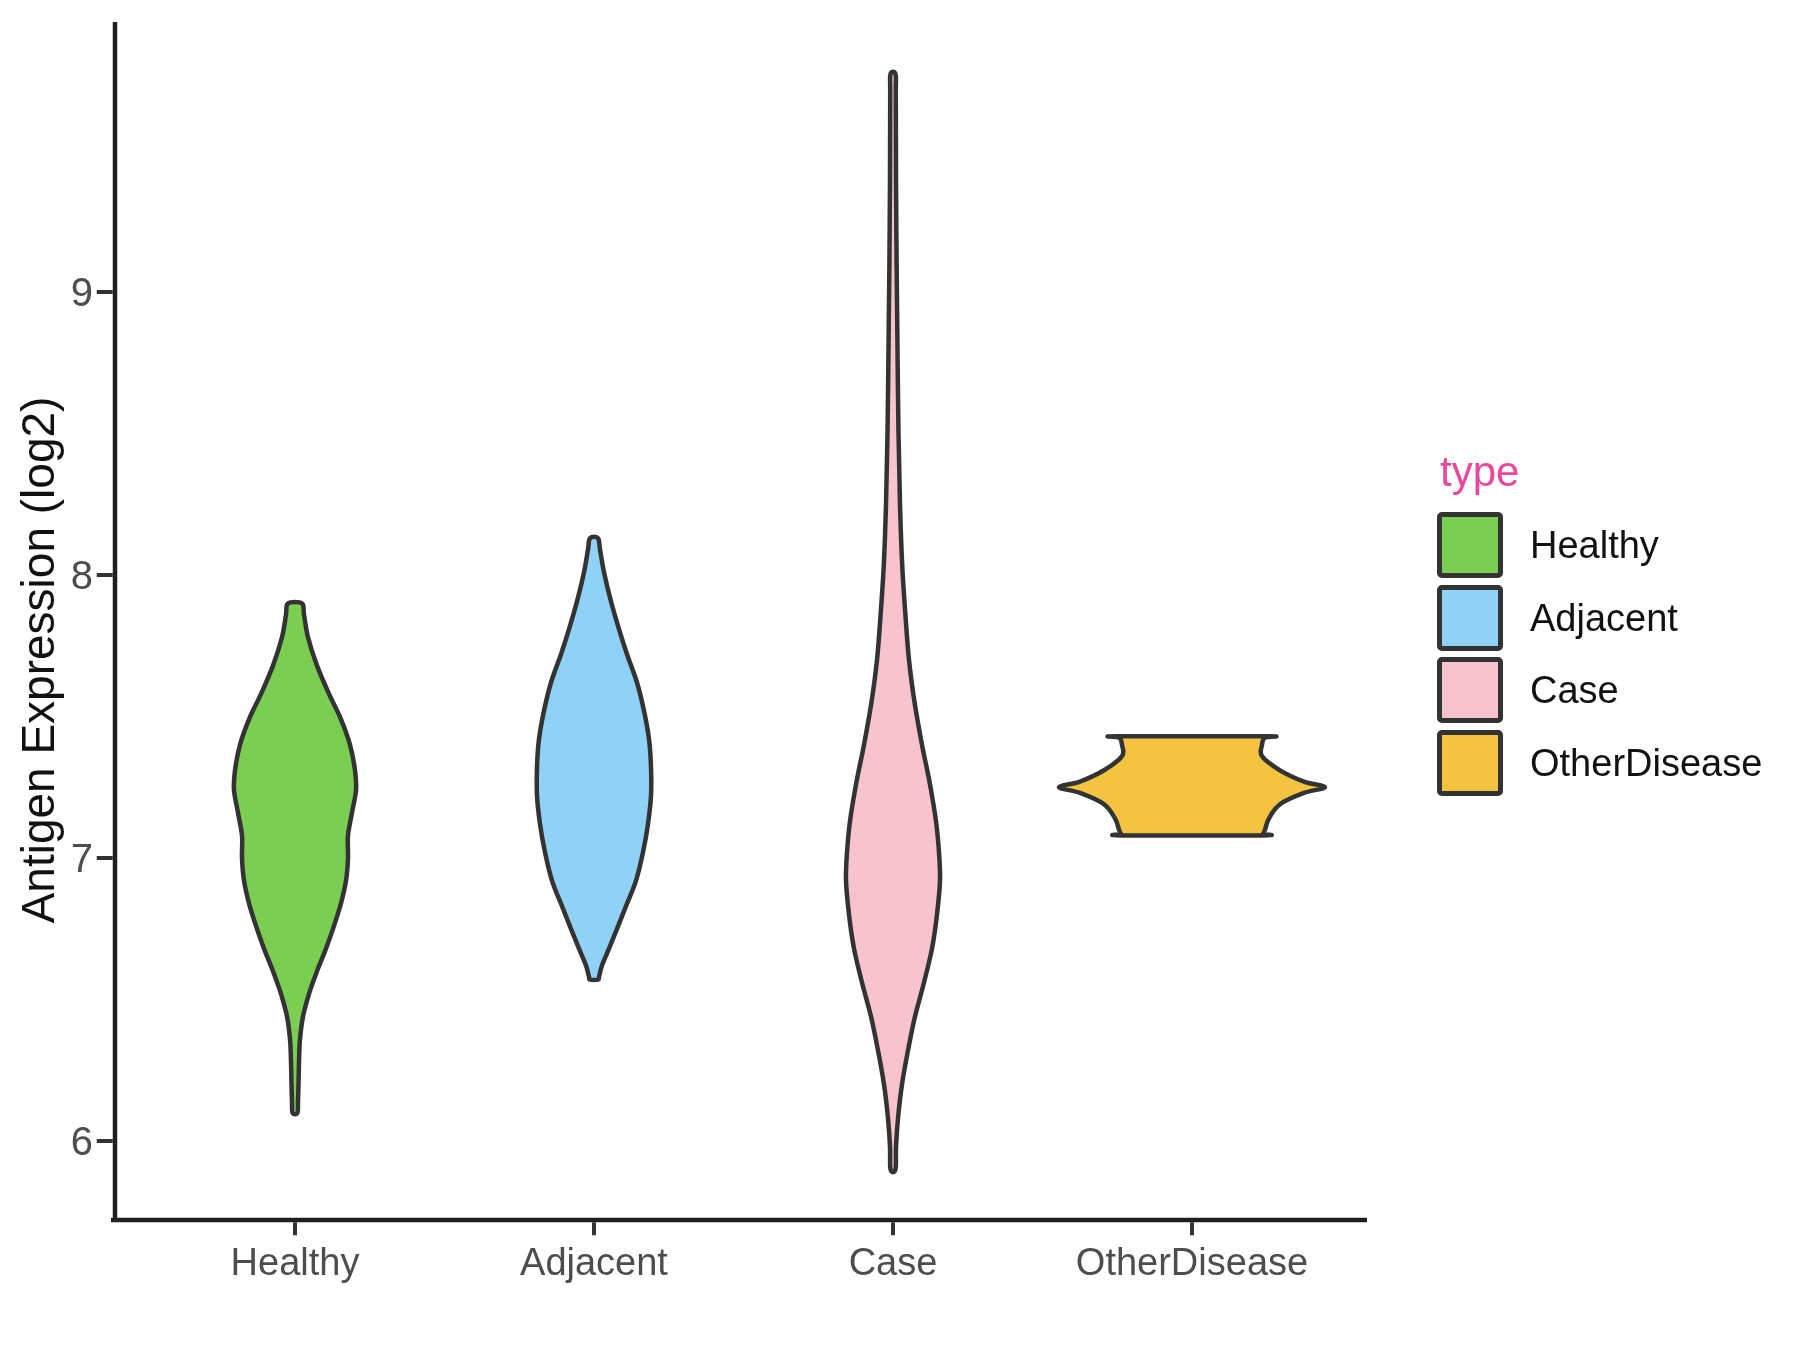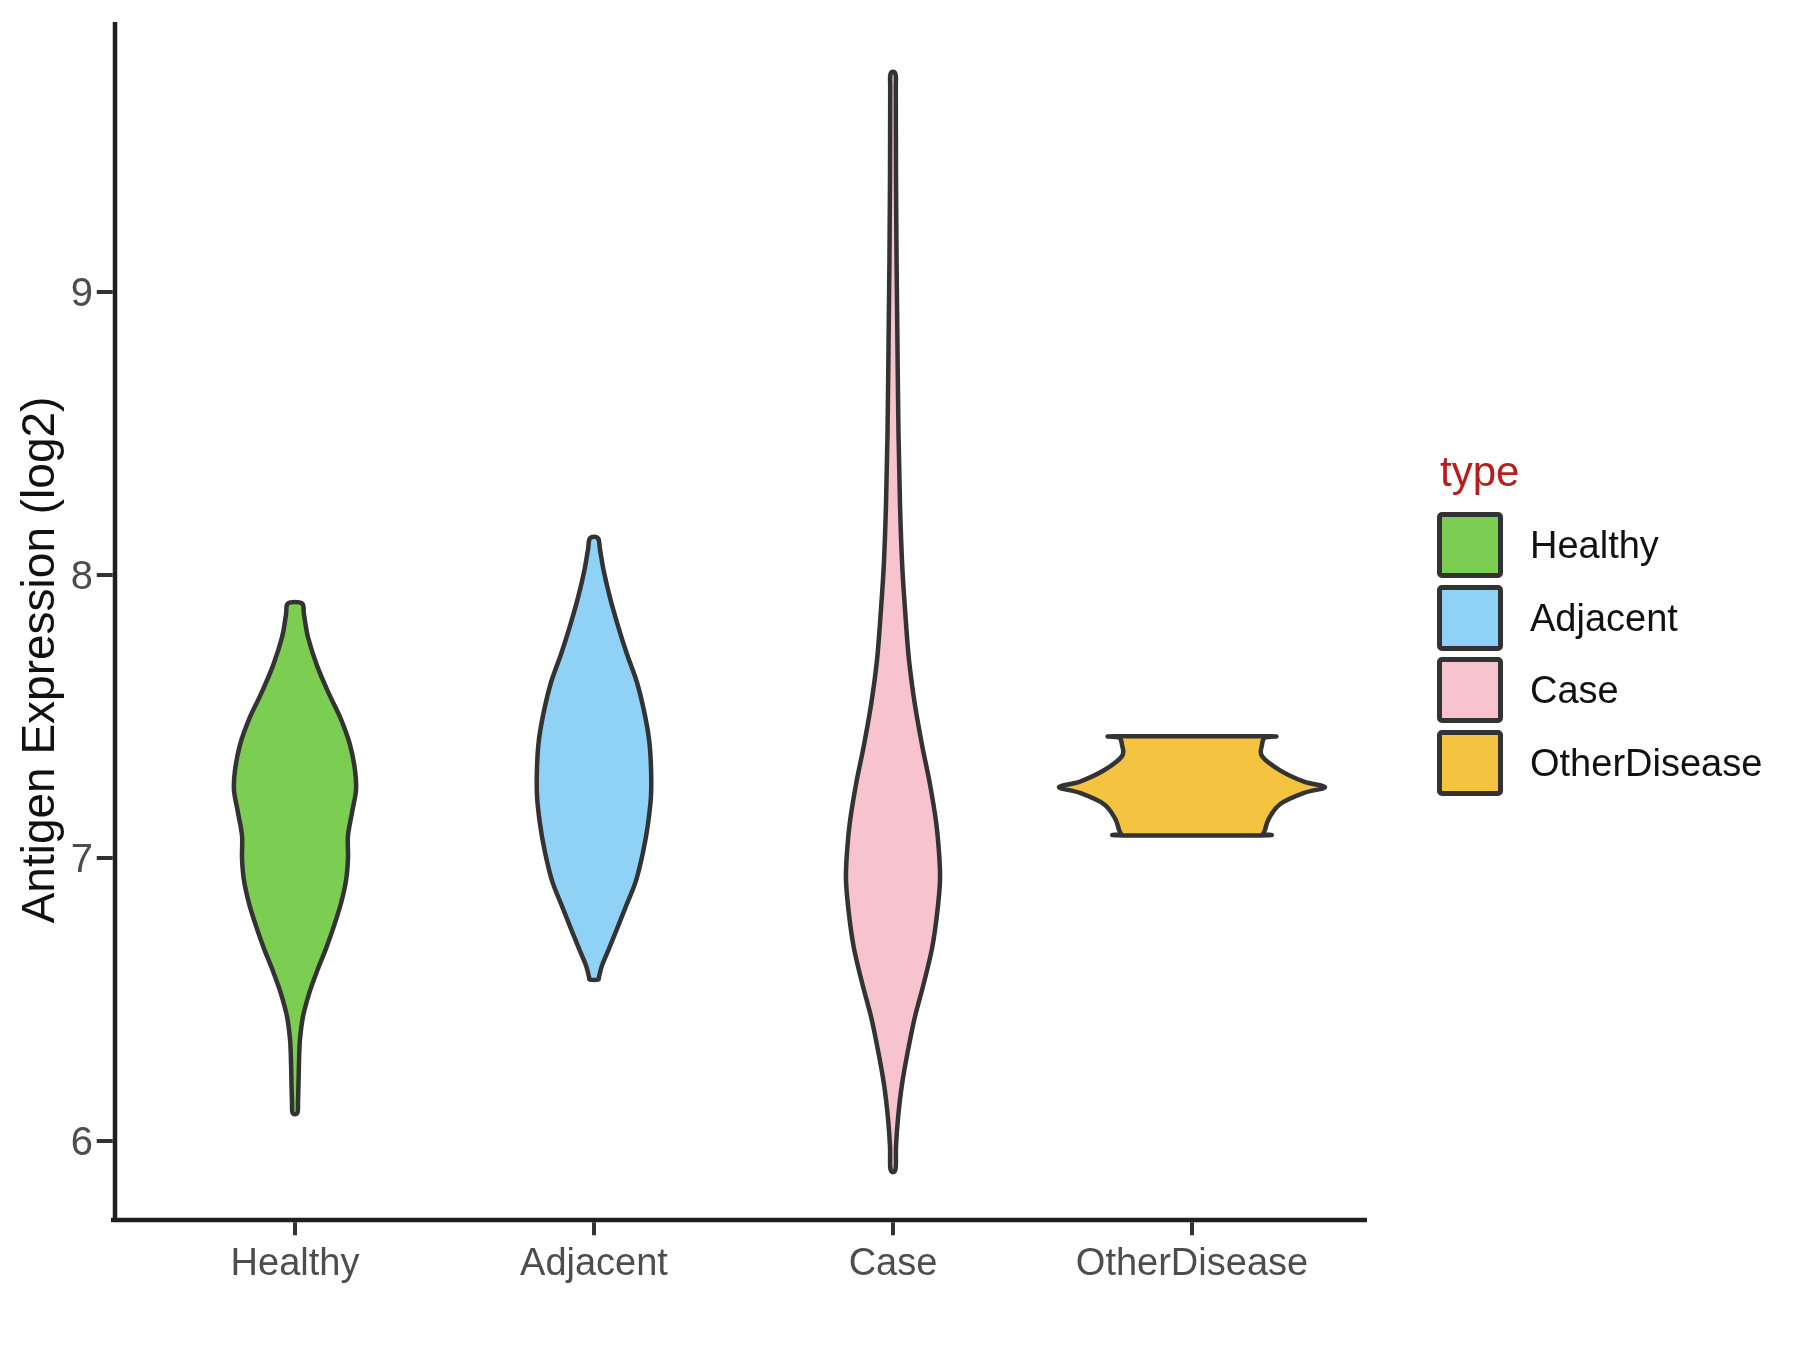--- a/index.html
+++ b/index.html
@@ -6,21 +6,21 @@
   .figure{position:relative;width:1800px;height:1350px;background:#ffffff;overflow:hidden;
           font-family:"Liberation Sans", sans-serif;}
   #chart-svg{position:absolute;left:0;top:0;width:1800px;height:1350px;}
   .ylab{position:absolute;left:38px;top:660px;transform:translate(-50%,-50%) rotate(-90deg);
         transform-origin:center;white-space:nowrap;font-size:46px;color:#111111;}
   .ytick-label{position:absolute;width:60px;text-align:right;font-size:40px;color:#4d4d4d;
                line-height:46px;}
   .xtick-label{position:absolute;width:320px;text-align:center;font-size:38px;color:#4d4d4d;
                line-height:44px;}
   #legend{position:absolute;left:1437px;top:448px;width:363px;height:360px;}
-  .legend-title{position:absolute;left:3px;top:0;font-size:42px;color:#b91c1c;}
+  .legend-title{position:absolute;left:3px;top:0;font-size:42px;color:#ec4899;}
   .legend-item{position:absolute;left:0;height:66px;}
   .legend-key{position:absolute;left:0;top:0;width:66px;height:66px;box-sizing:border-box;
               border:5px solid #333333;border-radius:5px;}
   .legend-label{position:absolute;left:93px;top:0;line-height:66px;font-size:38px;color:#111111;
                 white-space:nowrap;}
 </style>
 </head>
 <body>
 
 <div class="figure">

